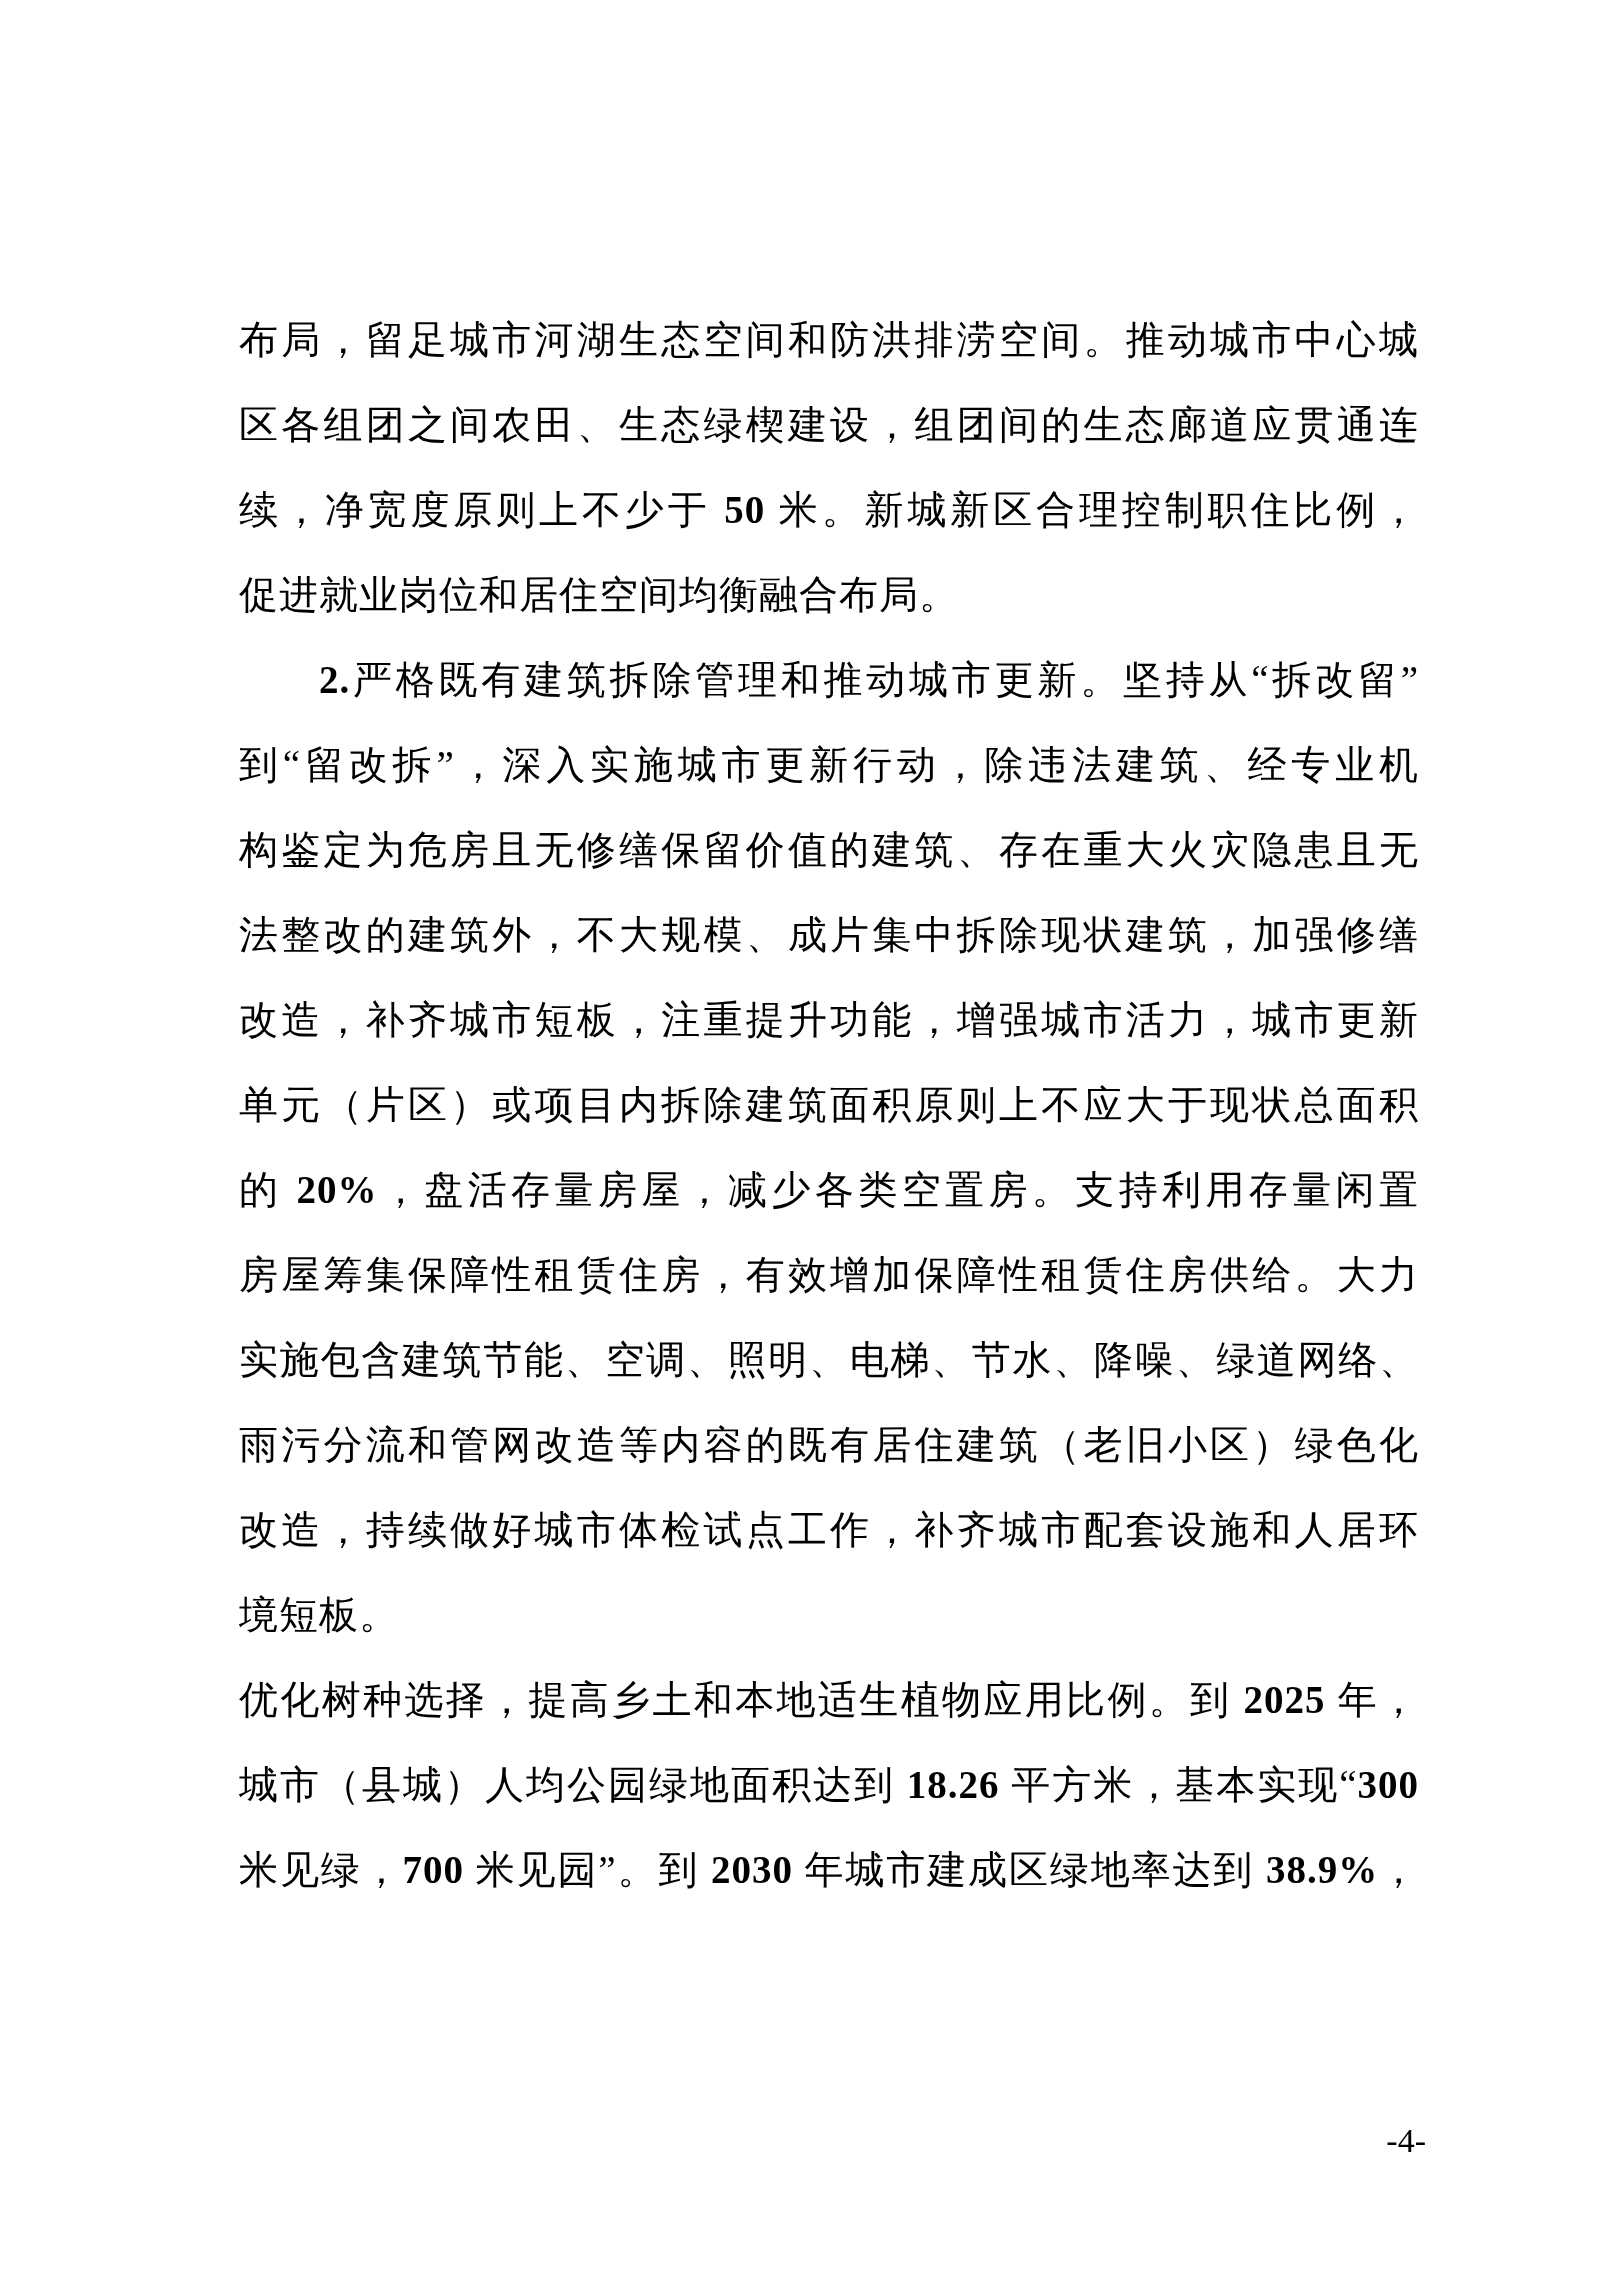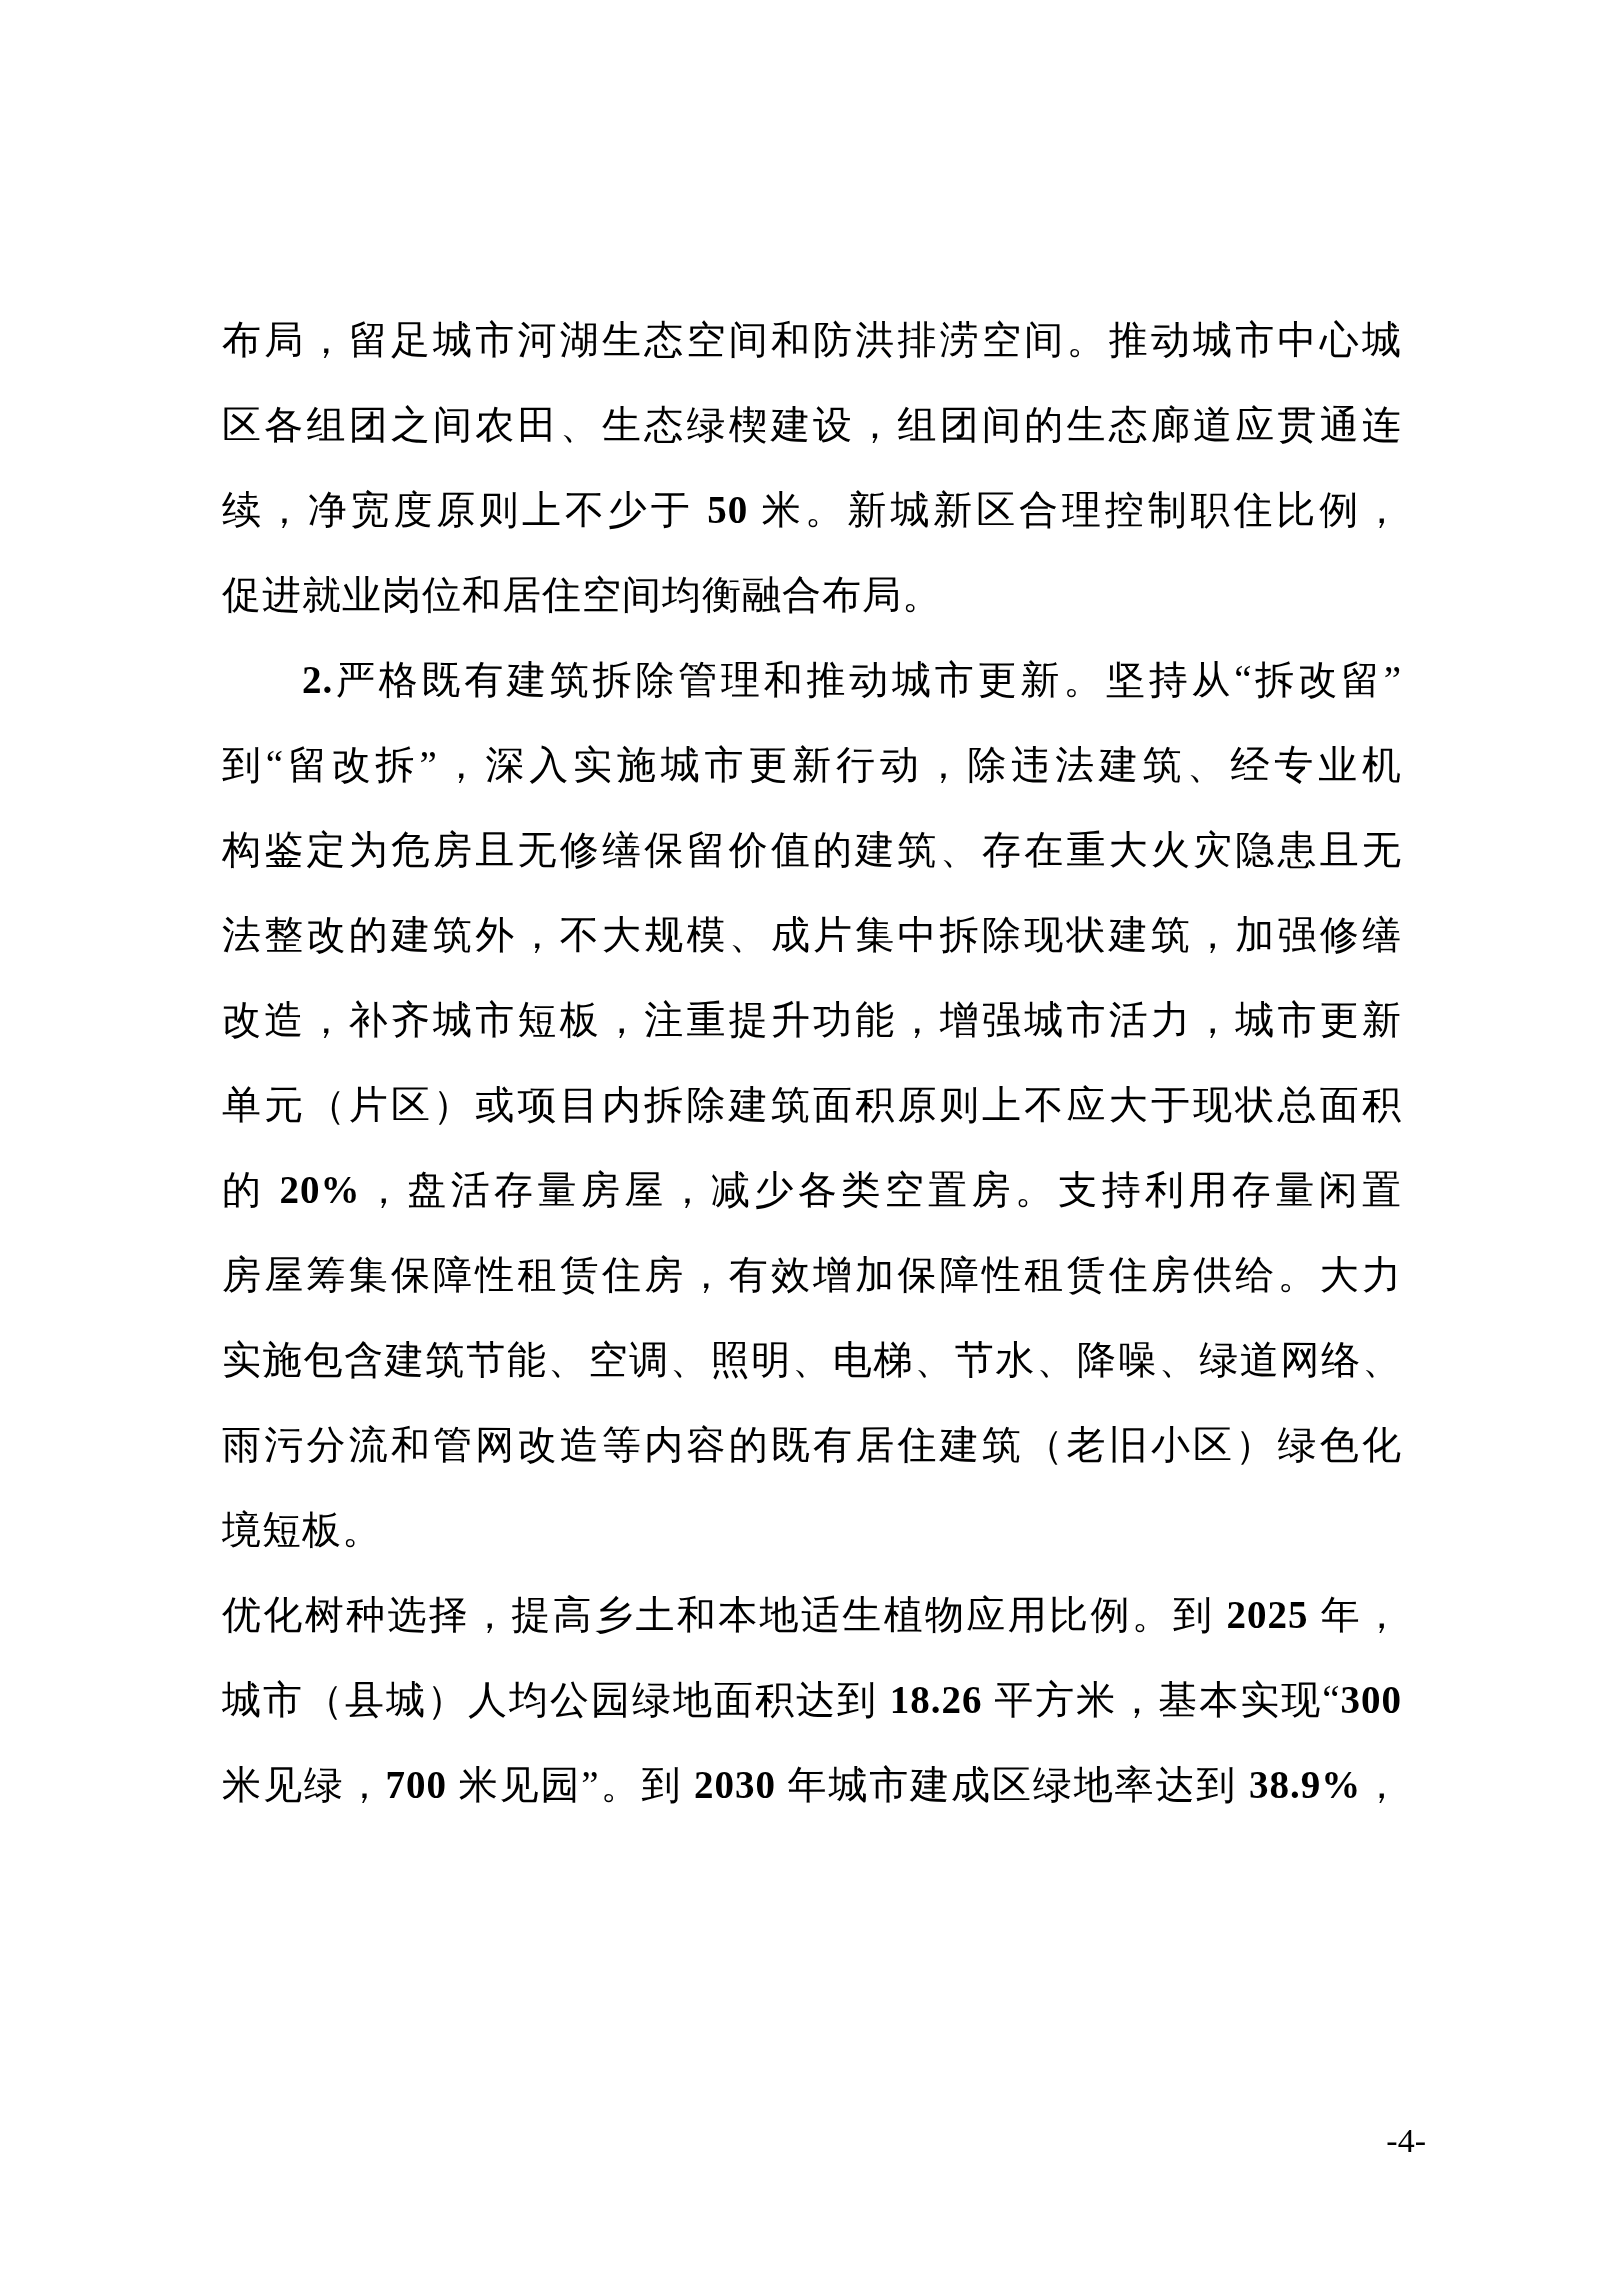--- a/index.html
+++ b/index.html
@@ -11,21 +11,21 @@
     position: relative;
     width: 1622px;
     height: 2295px;
     background: #ffffff;
     overflow: hidden;
     font-family: "Liberation Serif", "DejaVu Serif", serif;
     color: #000000;
   }
   .text-block {
     position: absolute;
-    left: 222px;
+    left: 239px;
     top: 297px;
     width: 1180px;
   }
   .doc-line {
     height: 85px;
     line-height: 85px;
     font-size: 39px;
     letter-spacing: 1px;
     white-space: nowrap;
     text-align: justify;
@@ -70,20 +70,21 @@
     <div class="doc-line indent"><b>2.</b>严格既有建筑拆除管理和推动城市更新。坚持从“拆改留”</div>
     <div class="doc-line">到“留改拆”，深入实施城市更新行动，除违法建筑、经专业机</div>
     <div class="doc-line">构鉴定为危房且无修缮保留价值的建筑、存在重大火灾隐患且无</div>
     <div class="doc-line">法整改的建筑外，不大规模、成片集中拆除现状建筑，加强修缮</div>
     <div class="doc-line">改造，补齐城市短板，注重提升功能，增强城市活力，城市更新</div>
     <div class="doc-line">单元（片区）或项目内拆除建筑面积原则上不应大于现状总面积</div>
     <div class="doc-line">的 <b>20%</b>，盘活存量房屋，减少各类空置房。支持利用存量闲置</div>
     <div class="doc-line">房屋筹集保障性租赁住房，有效增加保障性租赁住房供给。大力</div>
     <div class="doc-line">实施包含建筑节能、空调、照明、电梯、节水、降噪、绿道网络、</div>
     <div class="doc-line">雨污分流和管网改造等内容的既有居住建筑（老旧小区）绿色化</div>
+    <div class="doc-line">改造，持续做好城市体检试点工作，补齐城市配套设施和人居环</div>
     <div class="doc-line flush">境短板。</div>
     <div class="doc-line">优化树种选择，提高乡土和本地适生植物应用比例。到 <b>2025</b> 年，</div>
     <div class="doc-line">城市（县城）人均公园绿地面积达到 <b>18.26</b> 平方米，基本实现“<b>300</b></div>
     <div class="doc-line">米见绿，<b>700</b> 米见园”。到 <b>2030</b> 年城市建成区绿地率达到 <b>38.9%</b>，</div>
   </div>
 
   <div class="page-number">-4-</div>
 </div>
 
 

